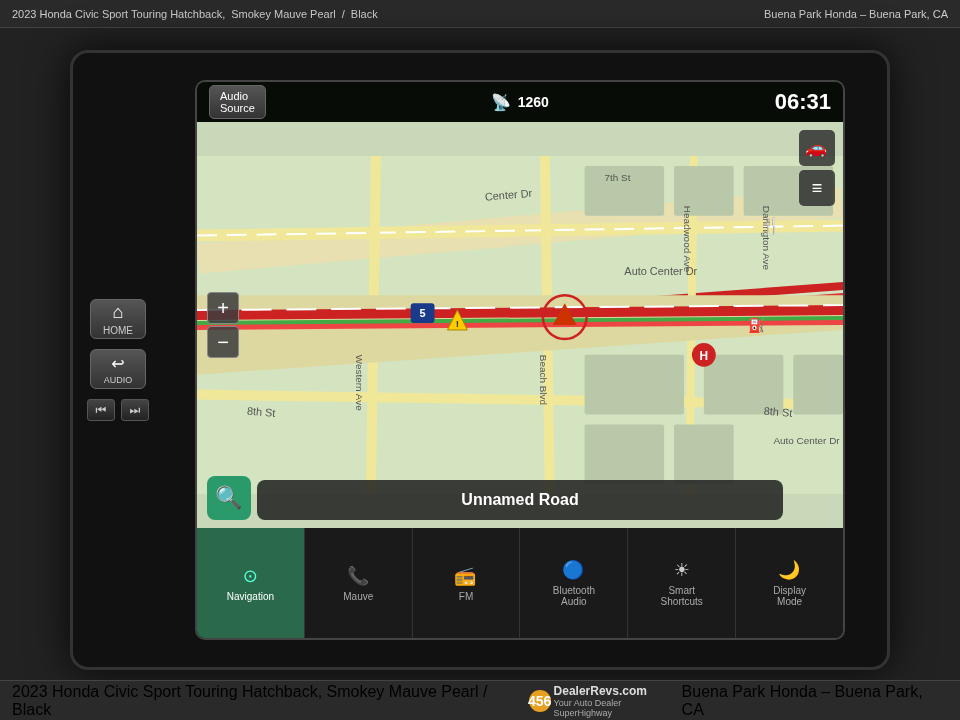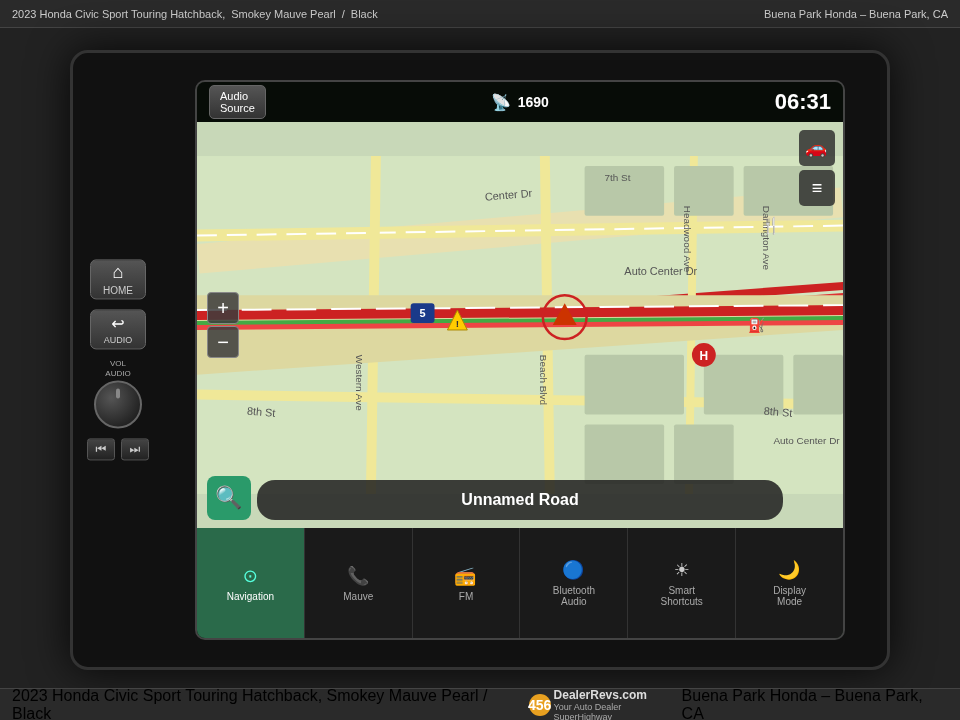--- a/index.html
+++ b/index.html
@@ -33,21 +33,21 @@
     }
     #top-bar .dealer-info {
       font-size: 11px;
       color: #ccc;
     }
 
     
     #bottom-bar {
       position: absolute;
       bottom: 0; left: 0; right: 0;
-      height: 32px;
+      height: 40px;
       background: #2a2a2a;
       display: flex;
       align-items: center;
       justify-content: space-between;
       padding: 0 12px;
       border-top: 1px solid #444;
     }
 
     
     #main-content {
@@ -250,21 +250,21 @@
       z-index: 15;
     }
 
     
     #current-road {
       position: absolute;
       bottom: 8px;
       left: 60px; right: 60px;
       height: 40px;
       background: rgba(30,30,30,0.85);
-      border-radius: 18px;
+      border-radius: 8px;
       display: flex; align-items: center; justify-content: center;
       z-index: 15;
     }
     .road-name {
       color: #fff;
       font-size: 16px;
       font-weight: bold;
     }
 
     
@@ -359,39 +359,35 @@
 
     <div id="left-controls">
       <div class="ctrl-btn">
         <span style="font-size:18px;">⌂</span>
         <span style="font-size:10px;color:#ccc;">HOME</span>
       </div>
       <div class="ctrl-btn">
         <span style="font-size:16px;">↩</span>
         <span style="font-size:9px;color:#ccc;">AUDIO</span>
       </div>
-      <div class="vol-knob-container">
-        <div class="vol-label" style="font-size:8px;color:#aaa;text-align:center;">VOL<br>AUDIO</div>
-        <div class="vol-knob"></div>
-      </div>
       <div class="media-controls">
         <div class="media-btn">⏮</div>
         <div class="media-btn">⏭</div>
       </div>
     </div>
 
     <div id="screen">
 
       <div id="screen-top-bar">
         <div class="audio-source-btn">
           <span>Audio<br>Source</span>
         </div>
         <div class="radio-info">
           <span class="radio-icon">📡</span>
-          <span>1690</span>
+          <span>1260</span>
         </div>
         <div class="clock-display">06:31</div>
       </div>
 
       <div id="map-area">
         
         <svg id="map-svg" viewBox="0 0 650 340" xmlns="http://www.w3.org/2000/svg">
 
           <rect width="650" height="340" fill="#c8d8b8"></rect>
 

